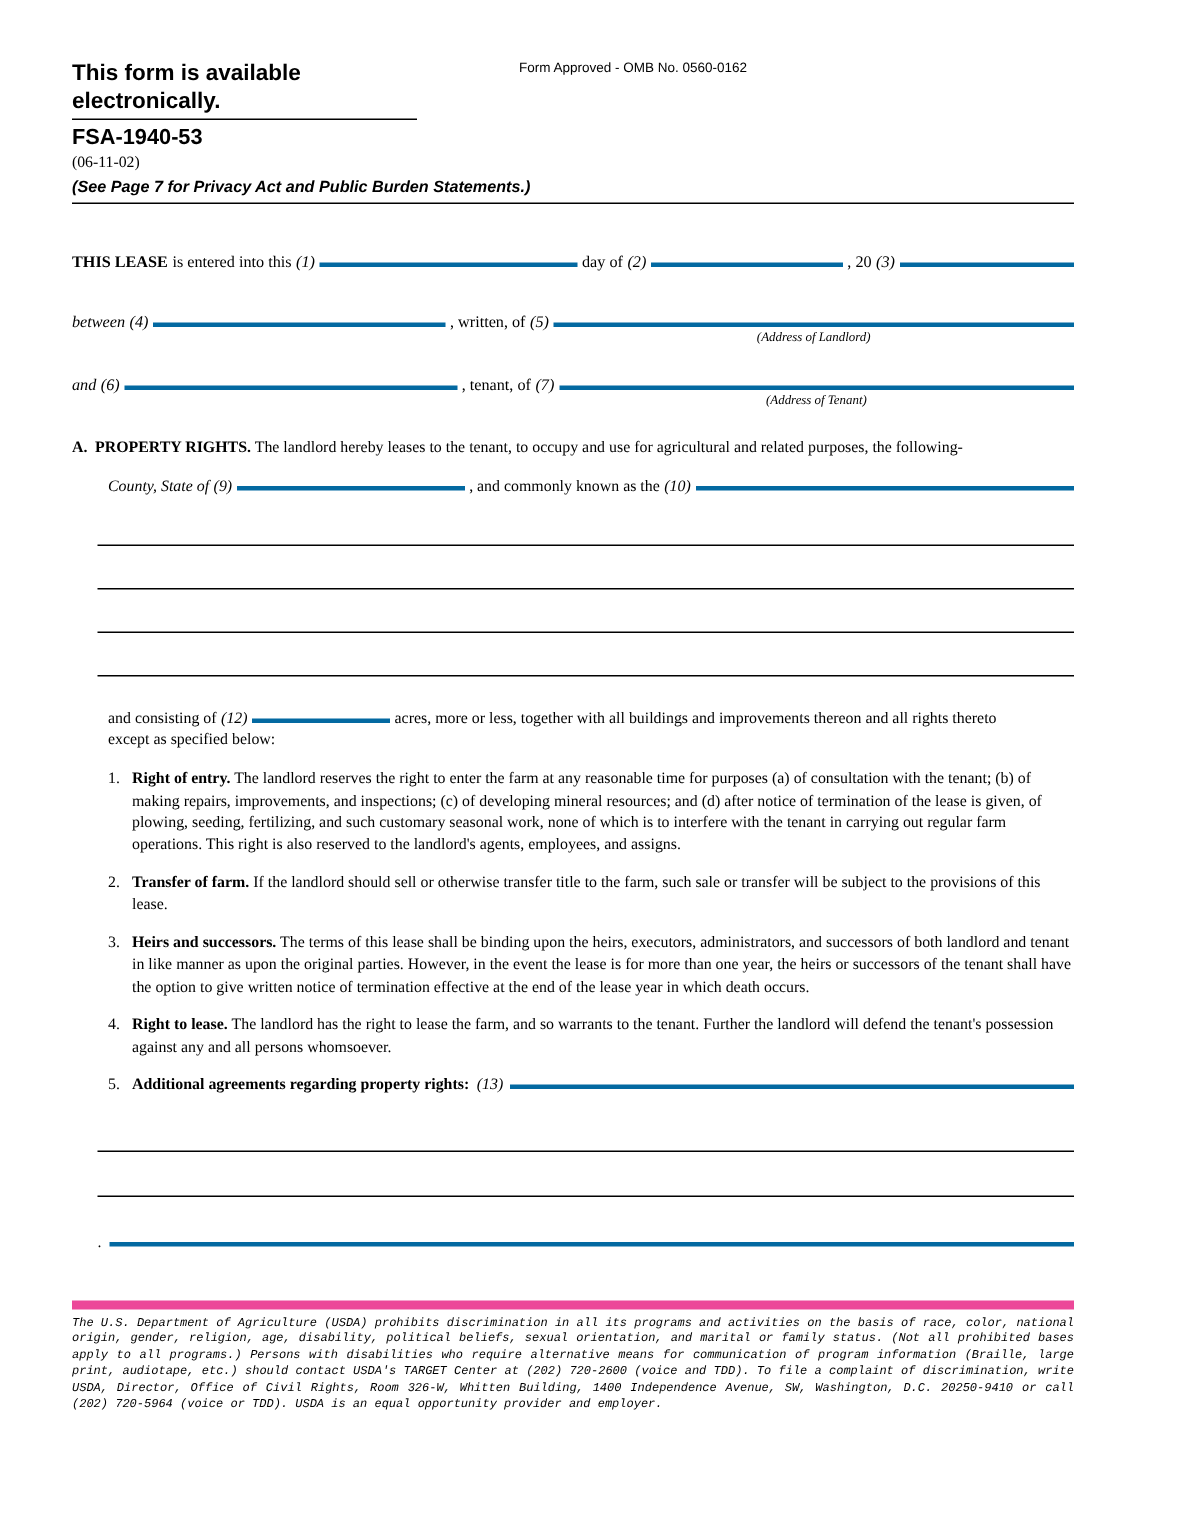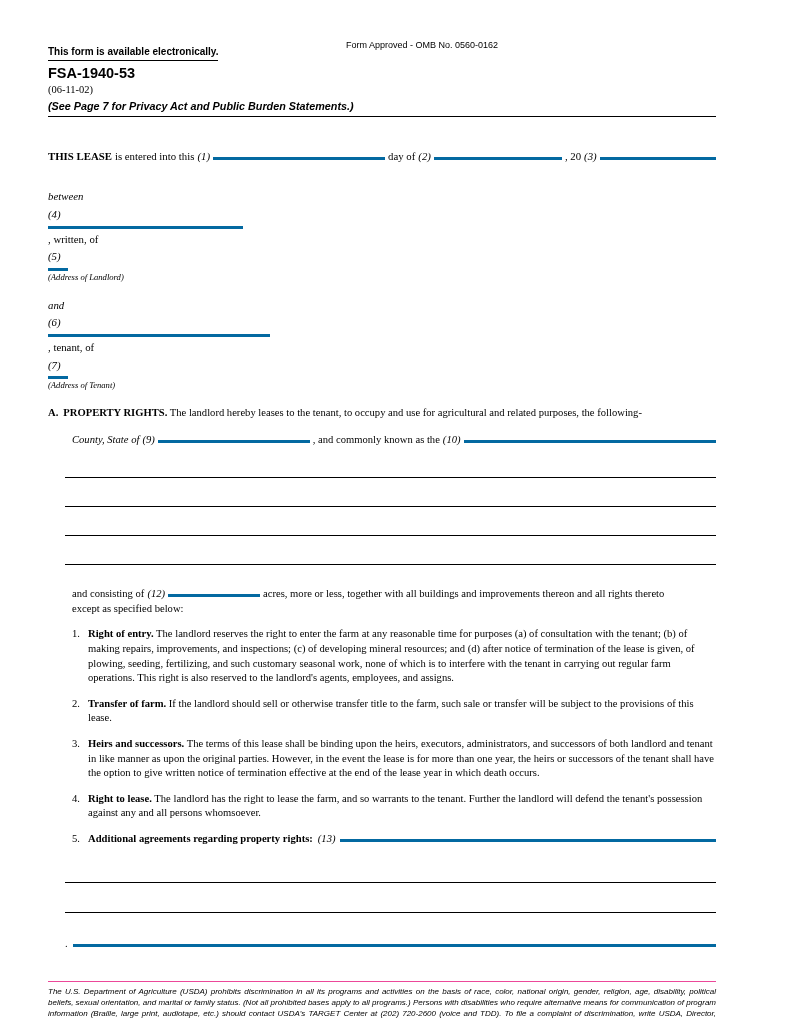--- a/index.html
+++ b/index.html
@@ -13,21 +13,21 @@
     width: 788px; height: 1020px;
     padding: 40px 72px 20px 48px;
   }
   .b { font-weight: bold; }
   .i { font-style: italic; }
 
   
   .hdr-grid { display: grid; grid-template-columns: 230px 1fr 218px; align-items: start; }
   .hdr-left > div { line-height: 1.25; }
   .electronic-note {
-    display: inline-block; font-size: 10px; font-weight: bold;
+    display: inline-block; font-size: 15px; font-weight: bold;
     font-family: "Liberation Sans", sans-serif;
     border-bottom: 1px solid #000; padding-bottom: 1px;
   }
   .form-number { font-size: 14.5px; font-weight: bold; font-family: "Liberation Sans", sans-serif; margin-top: 3px; }
   .rev-date { font-size: 10.5px; font-family: Liberation Serif, serif; margin-top: 1px; }
   .hdr-center { text-align: center; }
   .position { font-size: 10.5px; font-style: italic; }
   .dept { font-size: 9.5px; font-weight: bold; font-family: "Liberation Sans", sans-serif; margin-top: 1px; }
   .agency { font-size: 9.5px; font-family: "Liberation Sans", sans-serif; margin-top: 1px; }
   .form-title { font-size: 13.5px; font-weight: bold; font-family: "Liberation Sans", sans-serif; margin-top: 8px; letter-spacing: .2px; }
@@ -52,21 +52,21 @@
   .w195 { width: 195px; } .w222 { width: 222px; }
   .w152 { width: 152px; } .w92 { width: 92px; }
   .captioned { position: relative; }
   .caption {
     position: absolute; top: 3px; left: 0; right: 0;
     text-align: center; font-style: italic; font-size: 8.6px;
     white-space: nowrap;
   }
   .intro-block { margin-top: 32px; font-size: 10.8px; }
   .intro-line { margin-bottom: 26px; }
-  .intro-line.with-caption { margin-bottom: 27px; flex-direction: column; }
+  .intro-line.with-caption { margin-bottom: 27px; }
 
   .section-a { margin-top: 12px; }
   .sec-head-line { white-space: nowrap; }
   .sec-label { margin-right: 5px; }
   .indent24 { margin-left: 24px; }
   .prop-line { margin-top: 12px; }
   .rules { margin-left: 17px; margin-top: 2px; }
   .rule { height: 29px; border-bottom: 1px solid #000; }
 
   .consisting { margin-top: 22px; }
@@ -75,22 +75,22 @@
   .item { display: flex; gap: 5px; margin-top: 11px; }
   .item-num { flex: 0 0 11px; }
   .item-body { flex: 1 1 auto; }
   .item5-line { margin-top: 11px; display: flex; align-items: baseline; gap: 5px; white-space: nowrap; }
 
   .fill-area { margin-left: 17px; margin-top: 6px; }
   .fill-line { height: 30px; border-bottom: 1px solid #000; }
   .dot-line { display: flex; align-items: baseline; gap: 5px; margin-top: 24px; }
 
   .footer {
-    margin-top: 30px; border-top: 1px solid #ec4899; padding-top: 5px;
-    font-family: Liberation Sans, sans-serif;
+    margin-top: 30px; border-top: 6px solid #ec4899; padding-top: 5px;
+    font-family: Liberation Mono, monospace;
     font-style: italic; font-size: 8px; line-height: 10.8px;
     text-align: justify;
   }
 </style>
 </head>
 <body>
 
 <div class="page">
 
   <div class="hdr-grid">

